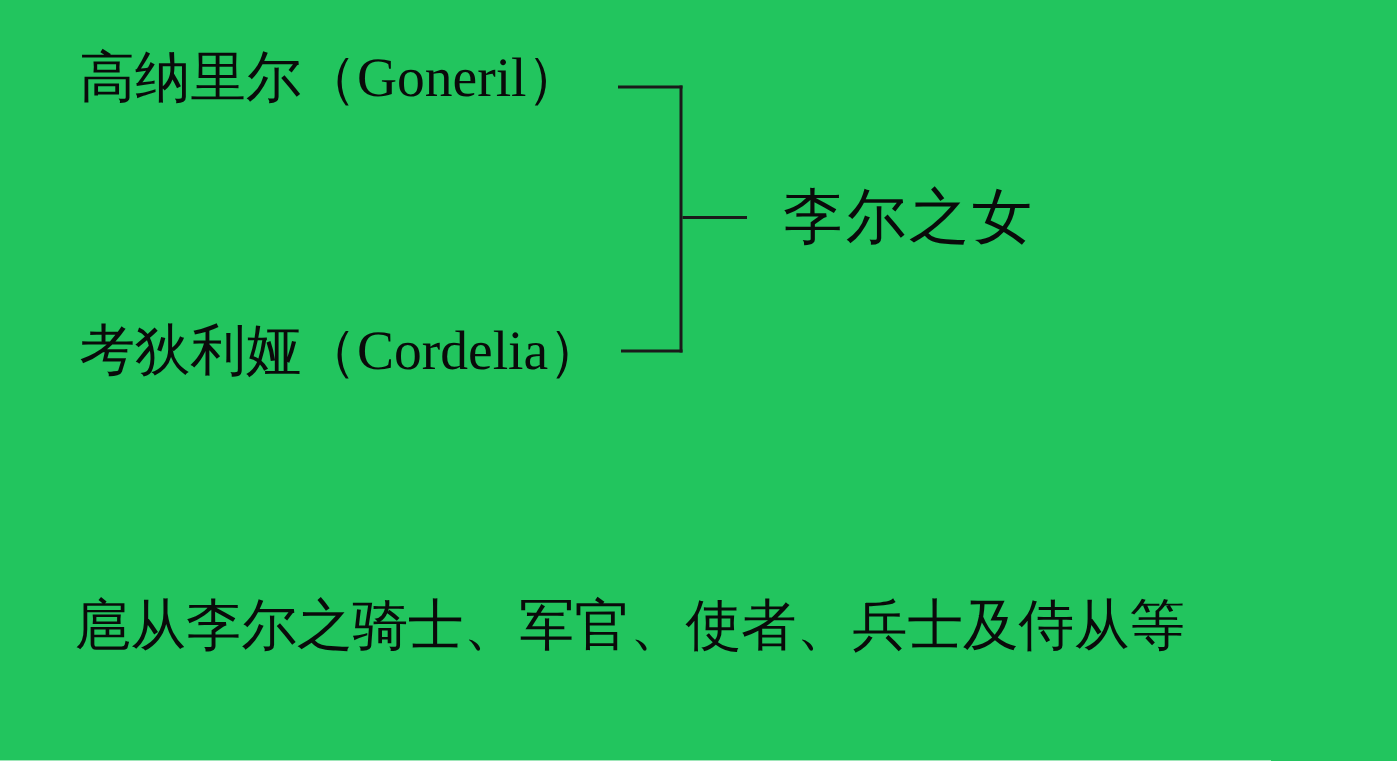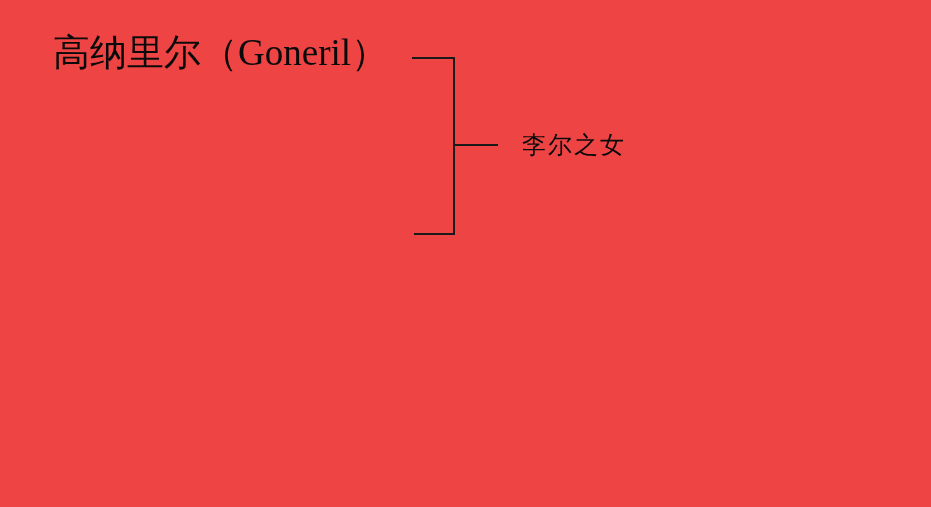--- a/index.html
+++ b/index.html
@@ -4,21 +4,21 @@
 <style>
   html, body {
     margin: 0;
     padding: 0;
     background: #ffffff;
   }
   .page {
     position: relative;
     width: 931px;
     height: 507px;
-    background: #ef4444;
+    background: #22c55e;
     color: #000000;
     font-family: "Liberation Serif", "DejaVu Serif", serif;
     overflow: hidden;
   }
   .name-row {
     position: absolute;
     left: 53px;
     font-size: 37px;
     line-height: 38px;
     white-space: nowrap;
@@ -32,21 +32,21 @@
     background: #1a1a1a;
   }
   .bracket-top    { left: 412px; top: 57px;  width: 43px; height: 2px; }
   .bracket-vert   { left: 453px; top: 57px;  width: 2px;  height: 178px; }
   .bracket-bottom { left: 414px; top: 233px; width: 41px; height: 2px; }
   .bracket-stub   { left: 455px; top: 144px; width: 43px; height: 2px; }
   .group-label {
     position: absolute;
     left: 522px;
     top: 127px;
-    font-size: 24px;
+    font-size: 40px;
     line-height: 36px;
     letter-spacing: 2px;
     white-space: nowrap;
     color: #0a0a0a;
   }
   .footer-line {
     position: absolute;
     left: 50px;
     top: 398px;
     font-size: 37px;
@@ -56,25 +56,27 @@
   }
 </style>
 </head>
 <body>
 
 <div class="page">
 
   <div class="name-row name-row-1">高纳里尔（Goneril）</div>
 
 
+  <div class="name-row name-row-3">考狄利娅（Cordelia）</div>
 
   <div class="line bracket-top"></div>
 
   <div class="line bracket-vert"></div>
 
   <div class="line bracket-bottom"></div>
 
   <div class="line bracket-stub"></div>
 
   <div class="group-label">李尔之女</div>
 
+  <div class="footer-line">扈从李尔之骑士、军官、使者、兵士及侍从等</div>
 
 </div>
 
 </body></html>

